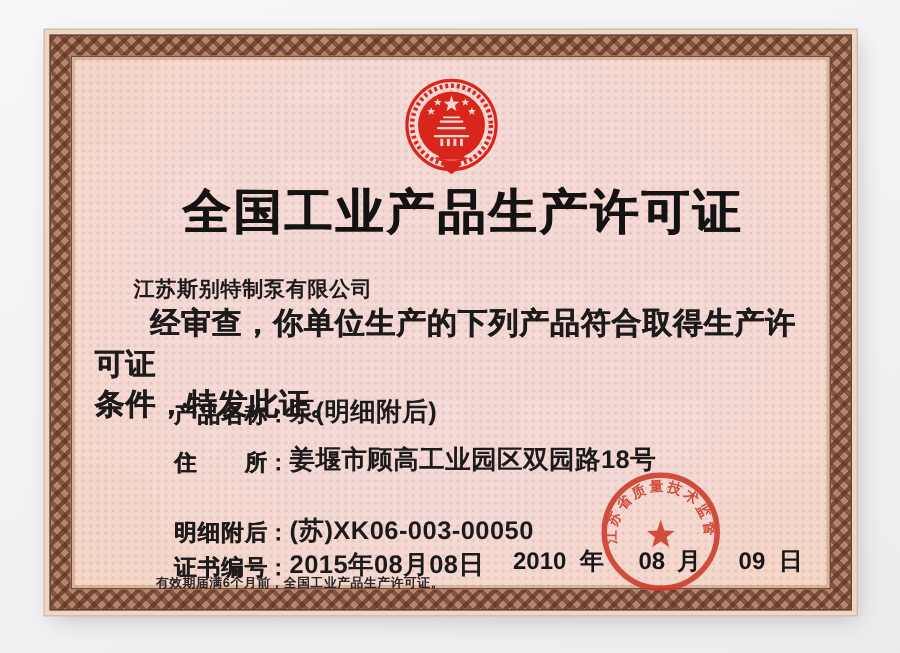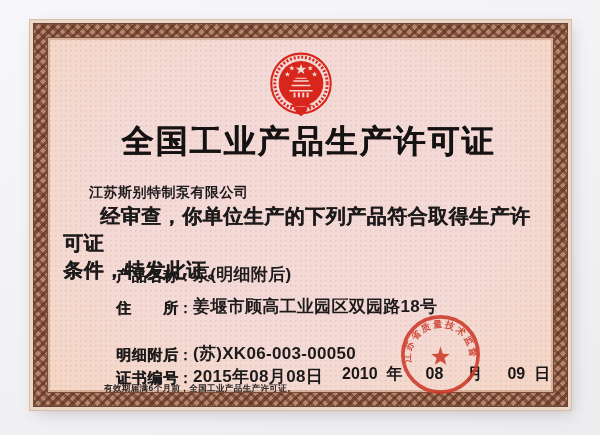--- a/index.html
+++ b/index.html
@@ -63,21 +63,21 @@
   .fvalue { font-size:17px; font-weight:800; vertical-align:bottom; letter-spacing:.3px; }
   .f-row1 { top:239px; } .f-row2 { top:271px; } .f-row3 { top:295px; }
   .f-row4 { top:318px; } .f-row5 { top:341px; }
 
   .footnote { position:absolute; left:70px; top:359px; font-size:8.5px; font-weight:700; color:#2a2424; letter-spacing:.4px; }
 
   
   .issue-date { position:absolute; left:308px; top:340px; font-size:16px; font-weight:800; white-space:nowrap; color:#181616; }
   .issue-date .y  { margin-right:9px;  }
   .issue-date .yu { margin-right:23px; }
-  .issue-date .m  { margin-right:23px;  }
+  .issue-date .m  { margin-right:8px;  }
   .issue-date .mu { margin-right:25px; }
   .issue-date .d  { margin-right:9px;  }
 
   
   .seal { position:absolute; left:366px; top:290px; width:81px; height:81px; opacity:.88; }
 </style>
 </head>
 <body>
 
 <div class="scan">

